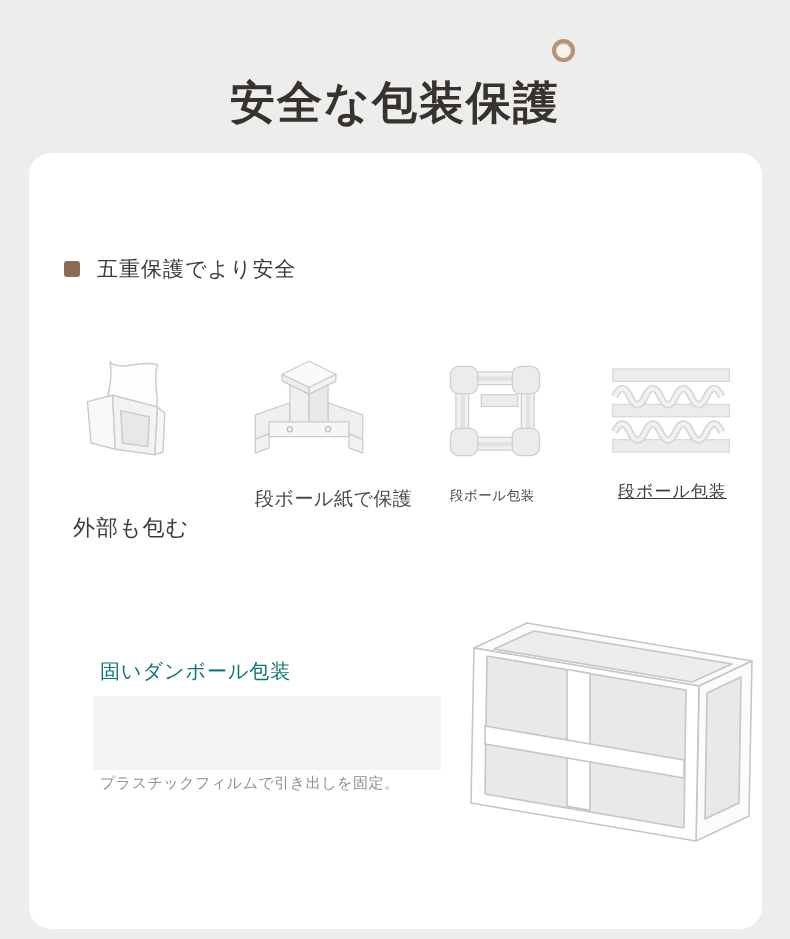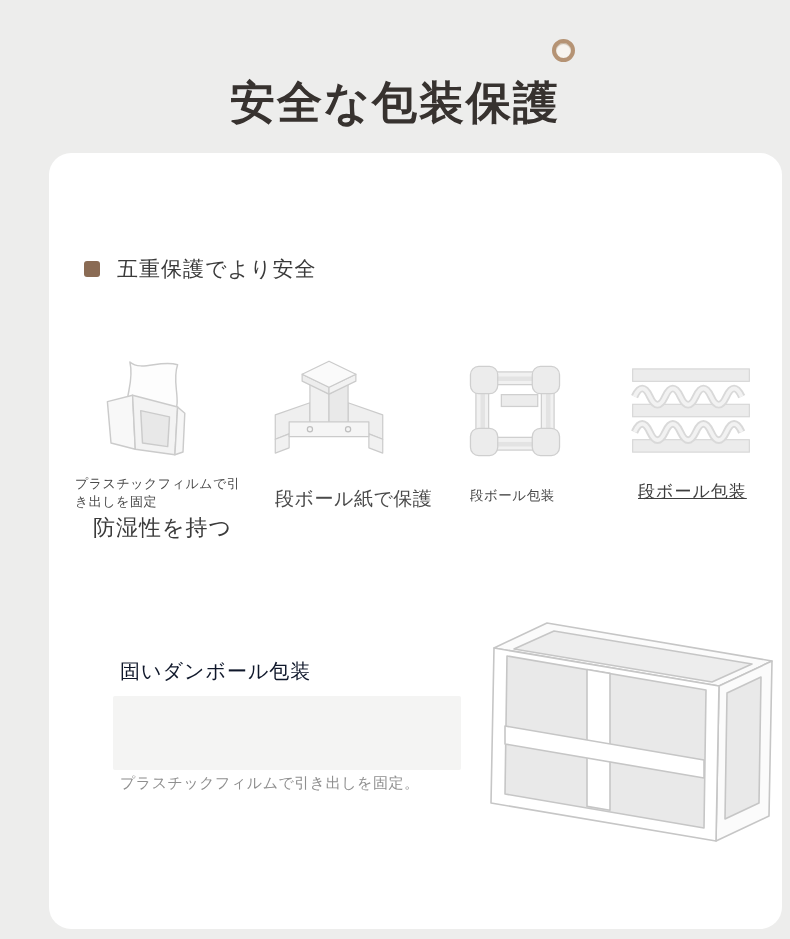--- a/index.html
+++ b/index.html
@@ -18,21 +18,21 @@
   }
   .ring{
     position:absolute;left:552px;top:39px;width:15px;height:15px;
     border:4px solid #b59374;border-radius:50%;
     background:#f7f4ef;
     box-shadow:inset 0 1px 1px rgba(120,90,60,.45);
   }
   
   .card{
     position:absolute;left:29px;top:153px;width:733px;height:776px;
-    background:#ffffff;border-radius:22px;margin-left:20px;
+    background:#ffffff;border-radius:22px;
   }
   
   .sec-bullet{
     position:absolute;left:35px;top:108px;width:16px;height:16px;
     background:#8a6b54;border-radius:3px;
   }
   .sec-header{
     position:absolute;left:68px;top:102px;
     font-size:21px;color:#3a3a3a;letter-spacing:1px;
   }
@@ -47,21 +47,21 @@
     word-break:break-all;
   }
   .label-1{left:26px;top:322px;width:172px;font-size:13px;line-height:1.35;}
   .label-1-sub{left:44px;top:360px;font-size:22px;color:#3b3b3b;letter-spacing:1px;}
   .label-2{left:226px;top:333px;font-size:19px;}
   .label-3{left:421px;top:334px;font-size:13.5px;}
   .label-4{left:589px;top:327px;font-size:17px;color:#3e3e3e;letter-spacing:1px;text-decoration:underline;}
   
   .detail-heading{
     position:absolute;left:71px;top:505px;
-    font-size:20px;color:#0f172a;letter-spacing:1px;
+    font-size:20px;color:#0f766e;letter-spacing:1px;
   }
   .detail-body-bg{
     position:absolute;left:64px;top:543px;width:348px;height:74px;
     background:#f4f4f3;border-radius:2px;
   }
   .detail-body{
     position:absolute;left:71px;top:549px;width:336px;
     font-size:15px;line-height:22px;color:#9c9c9c;
     word-break:break-all;letter-spacing:.5px;
   }
@@ -134,22 +134,21 @@
       <rect x="4" y="2" width="122" height="13" fill="#ececec" stroke="#d6d6d6" stroke-width="1.2"></rect>
       <rect x="4" y="39" width="122" height="13" fill="#ececec" stroke="#d6d6d6" stroke-width="1.2"></rect>
       <rect x="4" y="76" width="122" height="13" fill="#ececec" stroke="#d6d6d6" stroke-width="1.2"></rect>
       <path d="M6,31 Q14,14 22,31 T38,31 T54,31 T70,31 T86,31 T102,31 T118,31" fill="none" stroke="#d9d9d9" stroke-width="8"></path>
       <path d="M6,31 Q14,14 22,31 T38,31 T54,31 T70,31 T86,31 T102,31 T118,31" fill="none" stroke="#f2f2f2" stroke-width="4"></path>
       <path d="M6,68 Q14,51 22,68 T38,68 T54,68 T70,68 T86,68 T102,68 T118,68" fill="none" stroke="#d9d9d9" stroke-width="8"></path>
       <path d="M6,68 Q14,51 22,68 T38,68 T54,68 T70,68 T86,68 T102,68 T118,68" fill="none" stroke="#f2f2f2" stroke-width="4"></path>
     </g>
   </svg>
 
-  <div class="step-label label-1">プラスチックフィルムで引き出しを固定</div>
-  <div class="step-label label-1-sub">防湿性を持つ</div>
+  <div class="step-label label-1-sub">外部も包む</div>
   <div class="step-label label-2">段ボール紙で保護</div>
   <div class="step-label label-3">段ボール包装</div>
   <div class="step-label label-4">段ボール包装</div>
 
   <div class="detail-heading">固いダンボール包装</div>
   <div class="detail-body-bg"></div>
   <div class="detail-note">プラスチックフィルムで引き出しを固定。</div>
 
   <svg class="box-illustration" viewBox="0 0 325 265">
     <g stroke="#c6c6c6" stroke-width="1.6" stroke-linejoin="round">

